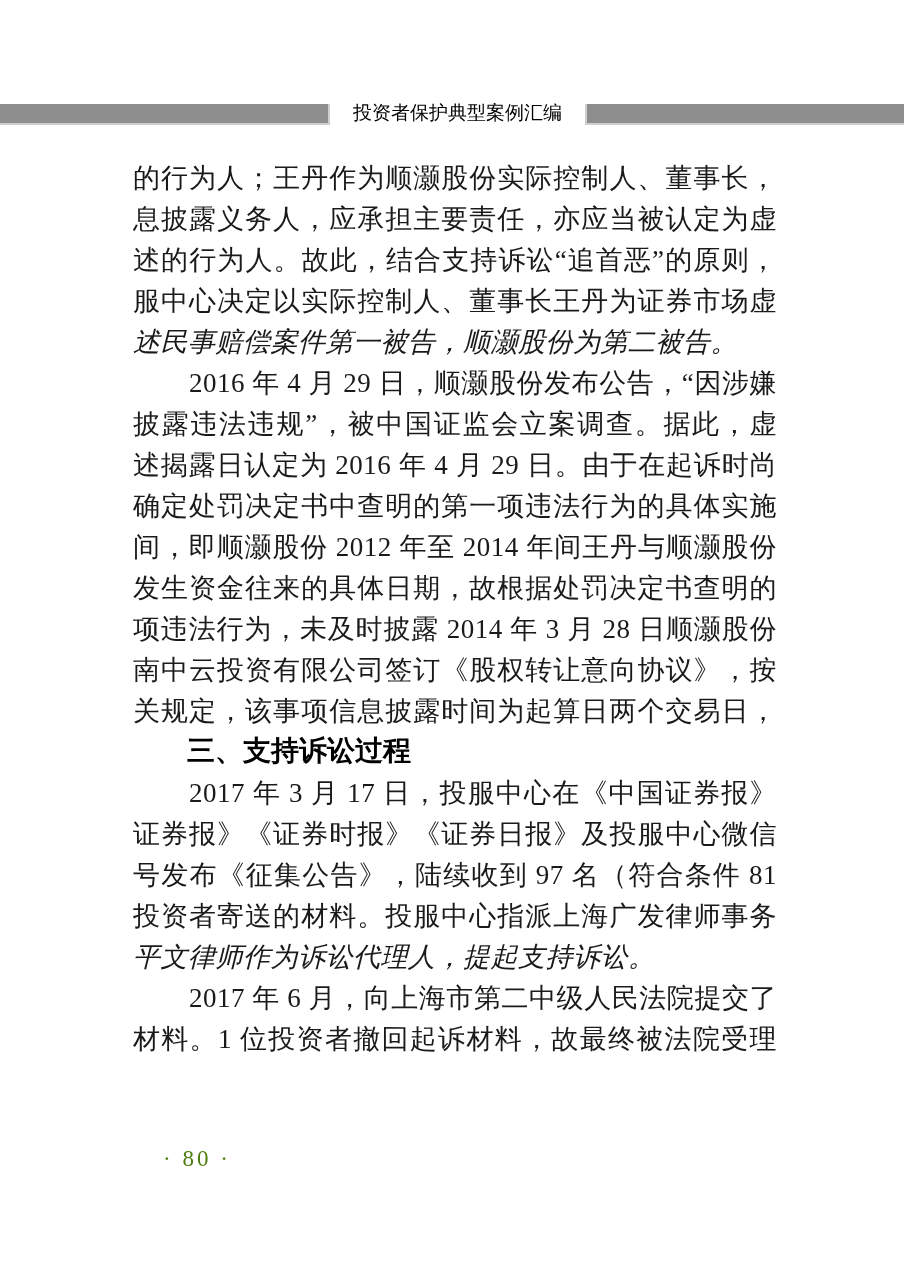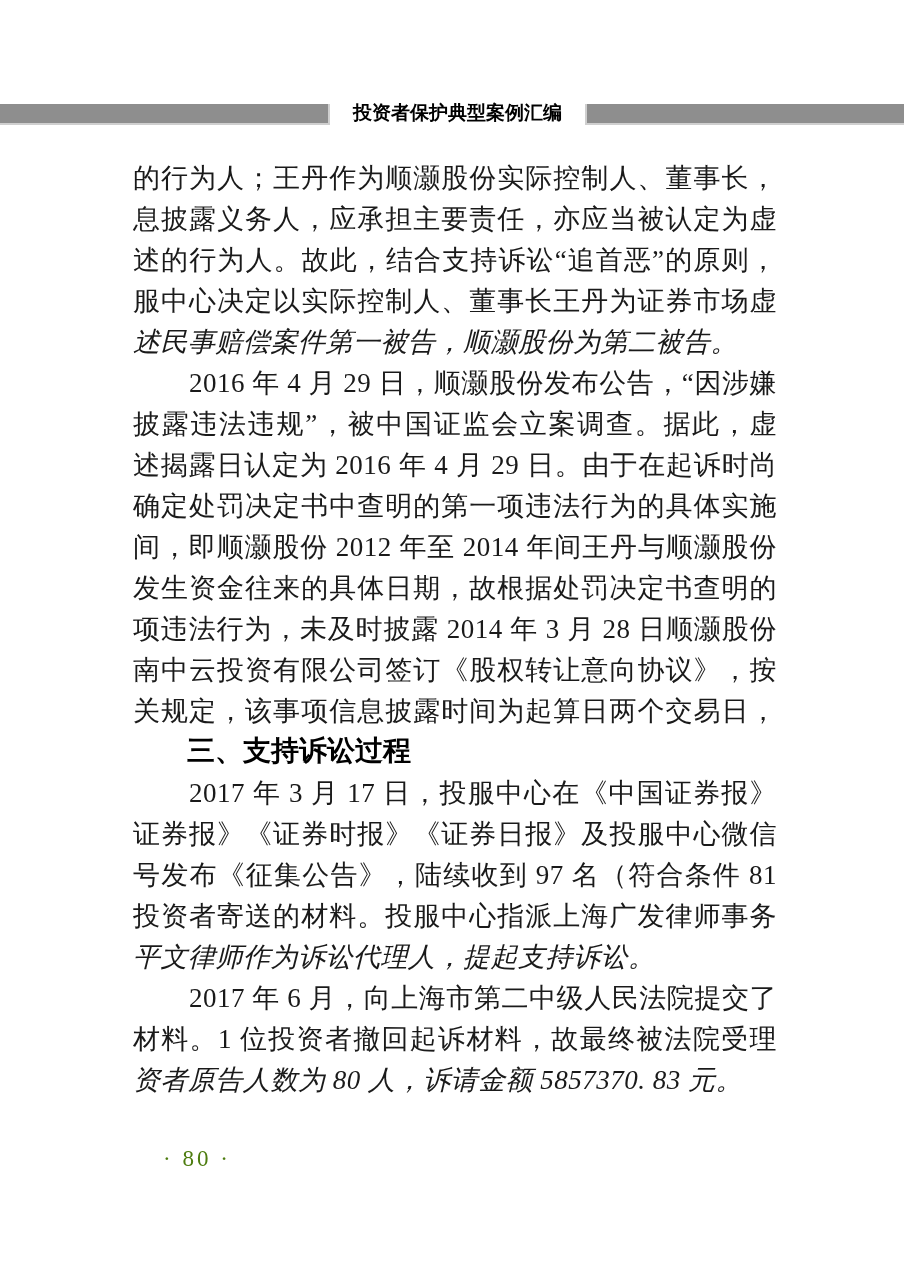--- a/index.html
+++ b/index.html
@@ -27,21 +27,21 @@
   }
   .header-bar.left  { left: 0;  width: 328px; border-right: 2px solid #cfcfcf; }
   .header-bar.right { left: 585px; right: 0;  border-left: 2px solid #cfcfcf; }
   .header-title {
     position: absolute;
     top: 101px;
     left: 330px;
     width: 255px;
     text-align: center;
     font-family: "Liberation Sans", "DejaVu Sans", sans-serif;
-    font-weight: bold;
+    font-weight: normal;
     font-size: 19px;
     line-height: 24px;
     color: #000000;
     white-space: nowrap;
   }
 
   
   .body-text {
     position: absolute;
     top: 158px;
@@ -119,19 +119,18 @@
       <div class="paragraph">
         <div class="line indent">2017 年 3 月 17 日，投服中心在《中国证券报》《上海</div>
         <div class="line">证券报》《证券时报》《证券日报》及投服中心微信公众</div>
         <div class="line">号发布《征集公告》，陆续收到 97 名（符合条件 81 名）</div>
         <div class="line">投资者寄送的材料。投服中心指派上海广发律师事务所许</div>
         <div class="line last">平文律师作为诉讼代理人，提起支持诉讼。</div>
       </div>
       <div class="paragraph">
         <div class="line indent">2017 年 6 月，向上海市第二中级人民法院提交了起诉</div>
         <div class="line">材料。1 位投资者撤回起诉材料，故最终被法院受理的投</div>
-        <div class="line last">资者原告人数为 80 人，诉请金额 5857370. 83 元。</div>
       </div>
     </div>
 
   <div class="page-number">· 80 ·</div>
 
 </div>
 
 </body></html>

